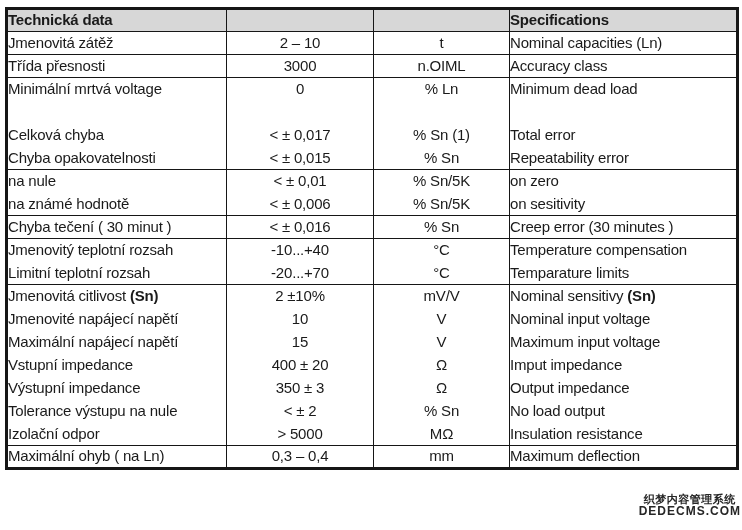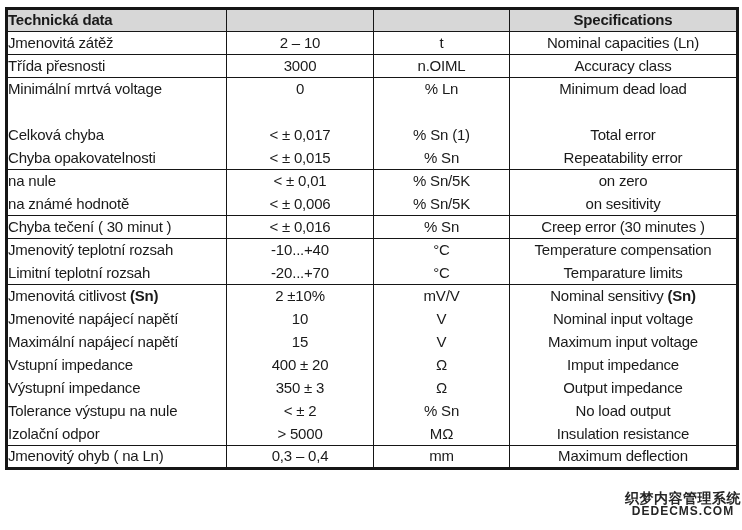--- a/index.html
+++ b/index.html
@@ -29,21 +29,21 @@
     line-height: 1.1;
     color: #1a1a1a;
     padding: 0;
     vertical-align: middle;
     white-space: nowrap;
     overflow: hidden;
   }
   td.label { text-align: left; padding-left: 6px; }
   td.value { text-align: center; }
   td.unit  { text-align: center; }
-  td.spec  { text-align: center; padding-left: 9px; }
+  td.spec  { text-align: left; padding-left: 9px; }
   
   table.spec-table td + td { border-left: 1.5px solid #161616; }
   
   thead tr { background: #d7d7d7; }
   thead td { font-weight: 700; font-size: 15.5px; border-bottom: 1.5px solid #161616; }
   
   tr.sep td { border-bottom: 1.5px solid #161616; }
   b { font-weight: 700; }
   
   .watermark {
@@ -53,21 +53,21 @@
     text-align: center;
     font-weight: 700;
     color: #262626;
     line-height: 1.05;
     text-shadow:
       -1px -1px 0 #fff, 1px -1px 0 #fff,
       -1px  1px 0 #fff, 1px  1px 0 #fff,
        0 0 3px #fff;
     pointer-events: none;
   }
-  .watermark .wm-line1 { font-size: 14px; letter-spacing: 0.5px; }
+  .watermark .wm-line1 { font-size: 11px; letter-spacing: 0.5px; }
   .watermark .wm-line2 { font-size: 12px; letter-spacing: 1px; }
 </style>
 </head>
 <body>
 
 <div class="page">
 
   <table class="spec-table">
     <colgroup>
       <col style="width:220px">
@@ -186,21 +186,21 @@
           <td class="unit">% Sn</td>
           <td class="spec">No load output</td>
         </tr>
         <tr class="sep">
           <td class="label">Izolační odpor</td>
           <td class="value">&gt; 5000</td>
           <td class="unit">MΩ</td>
           <td class="spec">Insulation resistance</td>
         </tr>
         <tr>
-          <td class="label">Jmenovitý ohyb ( na Ln)</td>
+          <td class="label">Maximální ohyb ( na Ln)</td>
           <td class="value">0,3 – 0,4</td>
           <td class="unit">mm</td>
           <td class="spec">Maximum deflection</td>
         </tr>
       </tbody>
   </table>
 
   <div class="watermark">
     <div class="wm-line1">织梦内容管理系统</div>
     <div class="wm-line2">DEDECMS.COM</div>

